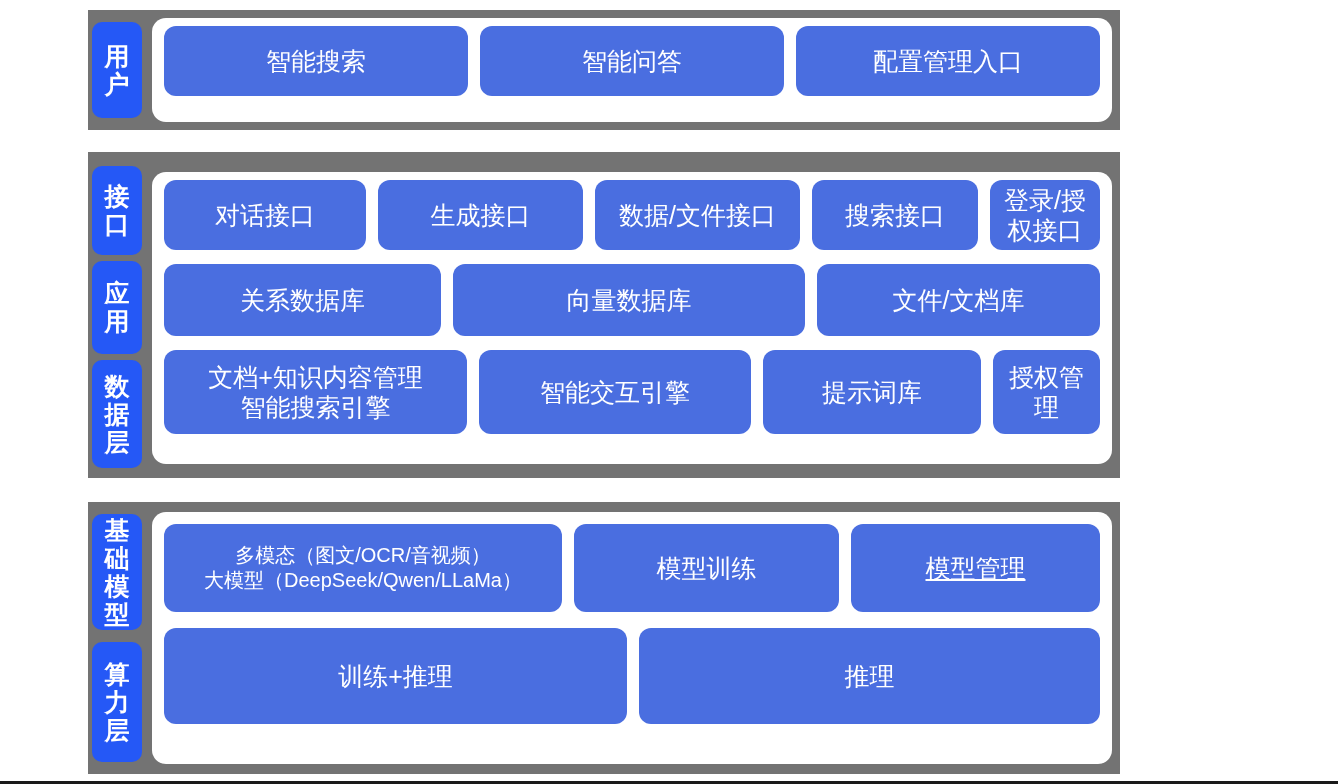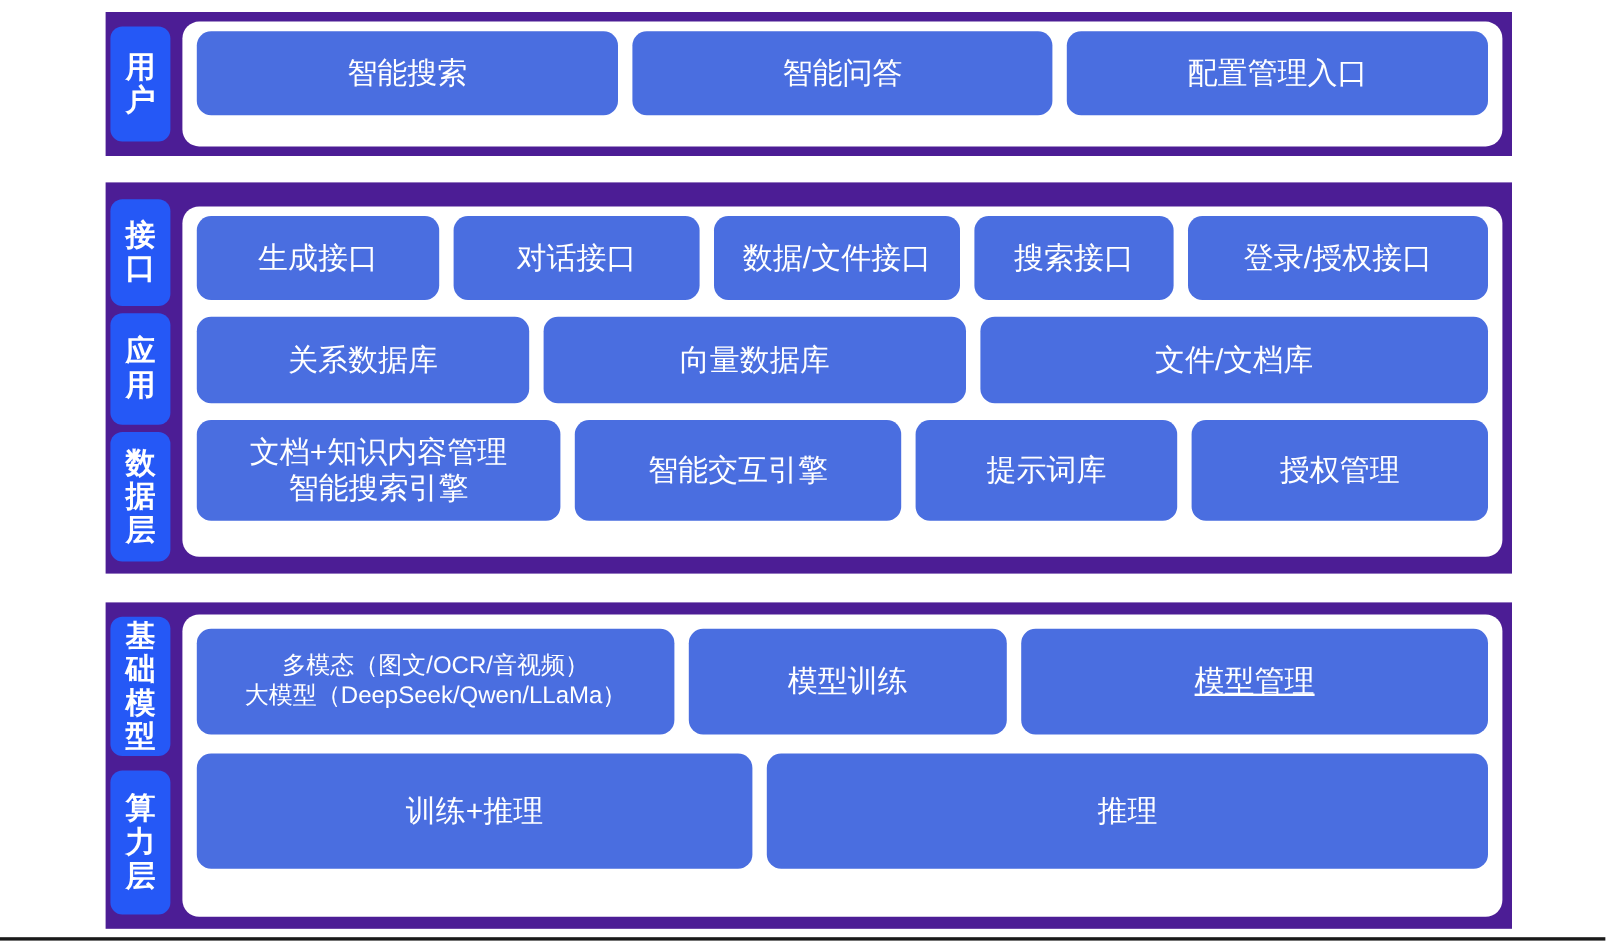--- a/index.html
+++ b/index.html
@@ -17,22 +17,22 @@
     position: relative;
     width: 1338px;
     height: 784px;
     background: #ffffff;
   }
 
   
   .section {
     position: absolute;
     left: 88px;
-    width: 1172px;
-    background: #4c1d95;
+    width: 1032px;
+    background: #737373;
     display: flex;
     align-items: stretch;
   }
 
   
   .tab-col {
     position: relative;
     width: 58px;
     flex: 0 0 58px;
     display: flex;
@@ -186,22 +186,22 @@
       <div class="tab tab-app">
         <span class="tab-inner">应用</span>
       </div>
       <div class="tab tab-data">
         <span class="tab-inner">数据层</span>
       </div>
     </div>
     <div class="card">
 
       <div class="row row-interface">
+        <div class="box">对话接口</div>
         <div class="box">生成接口</div>
-        <div class="box">对话接口</div>
         <div class="box">数据/文件接口</div>
         <div class="box">搜索接口</div>
         <div class="box">登录/授权接口</div>
       </div>
 
       <div class="row row-data">
         <div class="box">关系数据库</div>
         <div class="box">向量数据库</div>
         <div class="box">文件/文档库</div>
       </div>

